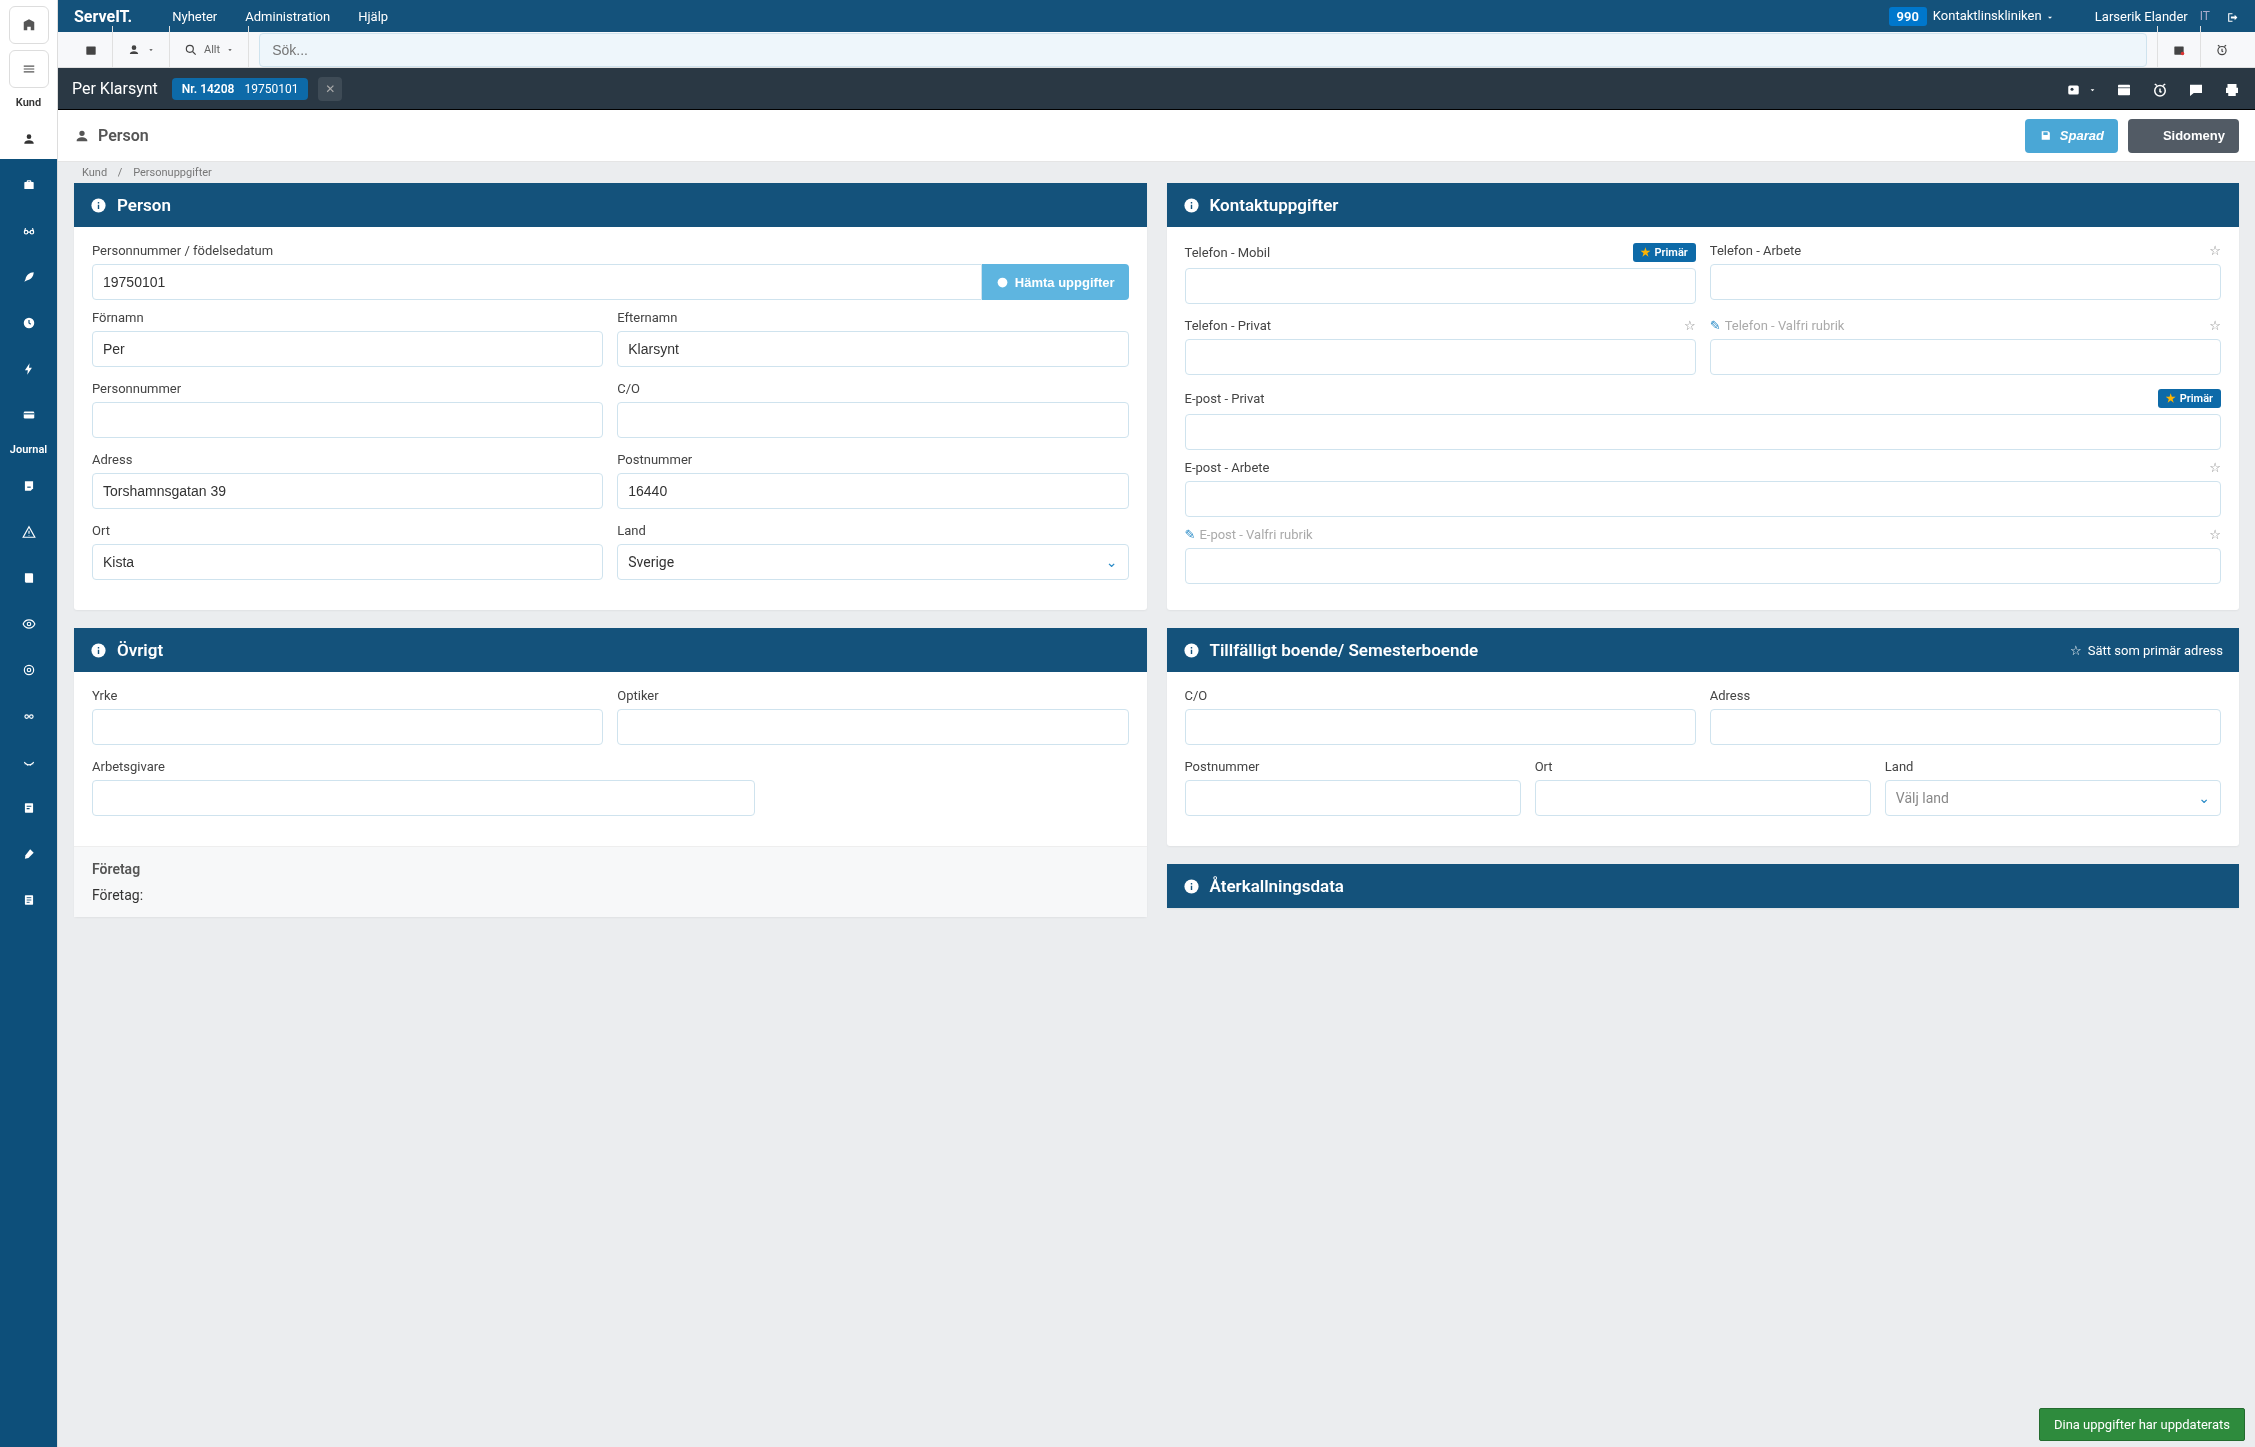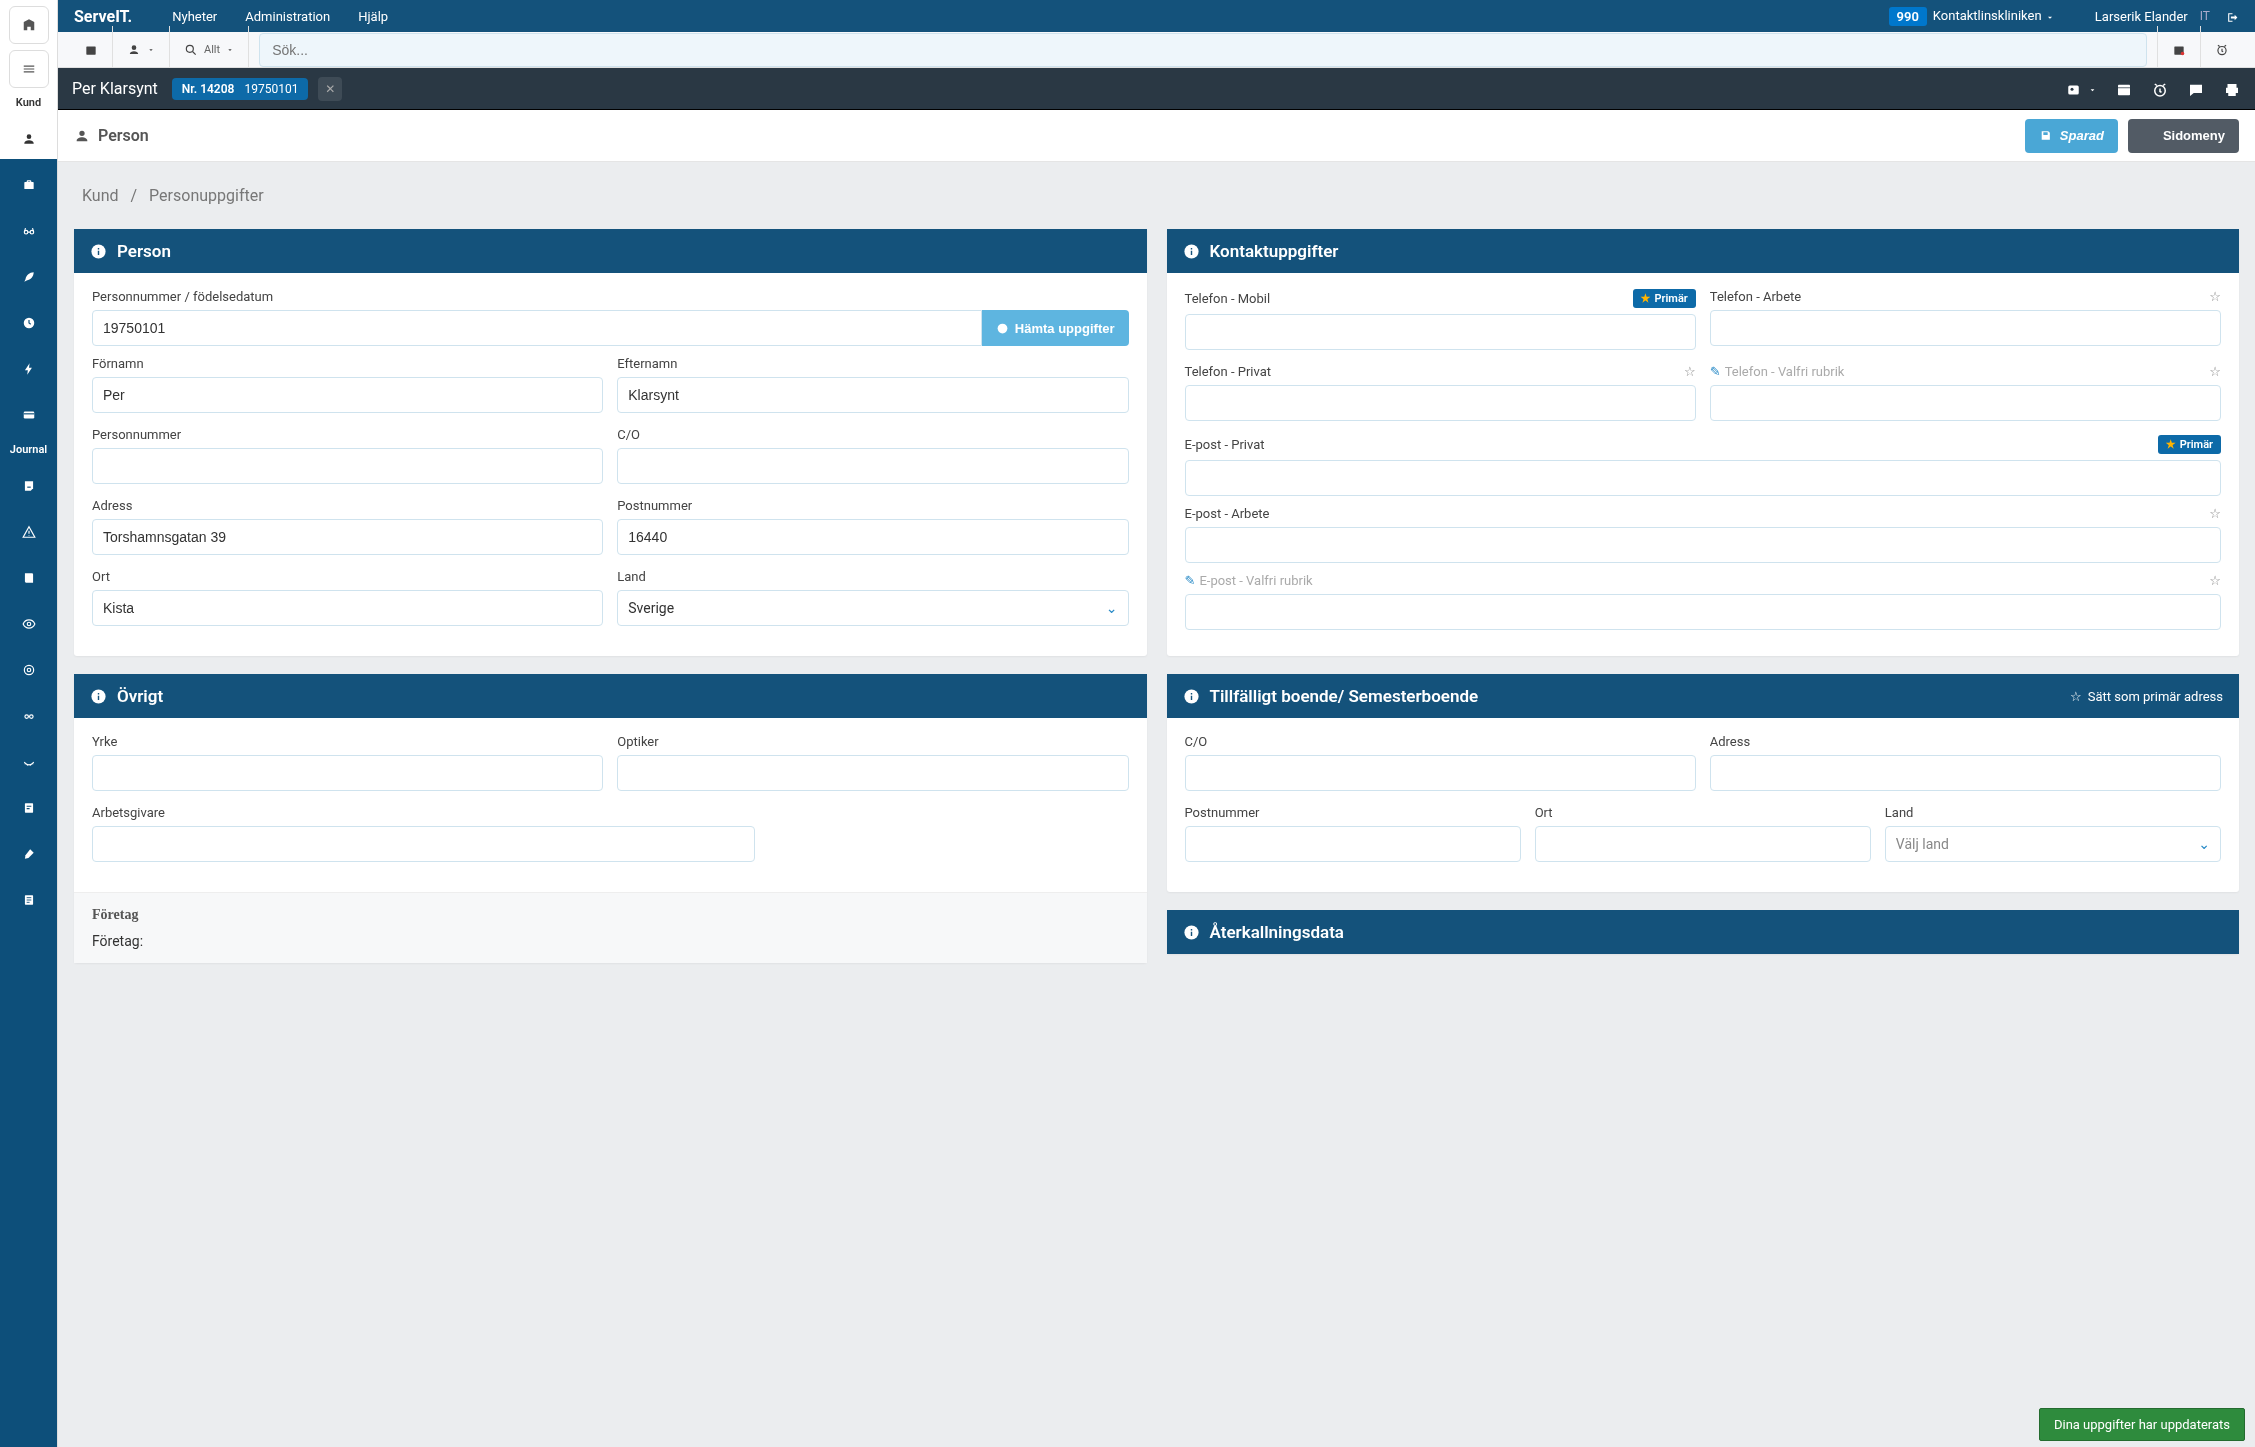--- a/index.html
+++ b/index.html
@@ -51,21 +51,21 @@
 
 .pagehead { background: #fff; height: 52px; display: flex; align-items: center; padding: 0 16px; border-bottom: 1px solid #e5e5e5; }
 .pagehead .ph-title { font-size: 16px; font-weight: 600; color: #555; display:flex; align-items:center; gap:8px; }
 .pagehead .spacer { flex: 1; }
 .btn { height: 34px; padding: 0 14px; border-radius: 4px; display: inline-flex; align-items: center; gap: 8px; font-size: 13px; font-weight: 600; cursor: pointer; border: none; }
 .btn-blue { background: #4aa7d6; color: #fff; font-style: italic; }
 .btn-dark { background: #525b65; color: #fff; margin-left: 10px; }
 
 
 .content { flex: 1; overflow: auto; background: #ebedef; padding: 0 16px 16px; }
-.breadcrumb { padding: 24px 4px; font-size: 16px; color: #777; }
+.breadcrumb { padding: 4px 4px; font-size: 11px; color: #777; }
 .breadcrumb span { margin: 0 4px; }
 
 .grid2 { display: grid; grid-template-columns: 1fr 1fr; gap: 20px; }
 .panel { background: #fff; border-radius: 3px; margin-bottom: 18px; box-shadow: 0 1px 2px rgba(0,0,0,0.05); }
 .panel-h { background: #14527b; color: #fff; padding: 12px 16px; font-size: 17px; font-weight: 600; display:flex; align-items:center; gap:10px; }
 .panel-h .h-right { margin-left: auto; font-size: 13px; font-weight: 400; cursor:pointer; display:flex; align-items:center; gap:6px; }
 .panel-b { padding: 16px 18px; }
 
 .form-row { display: flex; gap: 14px; margin-bottom: 4px; }
 .form-row > .fld { flex: 1; display: flex; flex-direction: column; }
@@ -80,21 +80,21 @@
 .select-like { display: flex; align-items: center; justify-content: space-between; cursor: pointer; }
 .select-like .chev { color: #2a8bc7; }
 
 .primbadge { background: #0d6aa8; color: #fff; font-size: 11px; font-weight: 600; padding: 3px 8px; border-radius: 3px; display:inline-flex; align-items:center; gap:4px; }
 .primbadge .star { color: #ffb400; }
 .star-outline { color: #888; }
 .pencil { color: #2a8bc7; margin-right: 4px; }
 .placeholder-label { color: #aaa; }
 
 .subsection { background: #f7f8f9; border-top: 1px solid #eee; padding: 14px 18px; }
-.subsection .sub-title { font-weight: 600; color: #555; margin-bottom: 10px; font-family: Liberation Serif, serif; }
+.subsection .sub-title { font-weight: 600; color: #555; margin-bottom: 10px; }
 
 .toast { position: fixed; bottom: 6px; right: 10px; background: #2e8b3d; color: #fff; padding: 8px 14px; font-size: 13px; border-radius: 2px; border:1px solid #246b2f; }
 
 svg { width: 1em; height: 1em; vertical-align: middle; }
 </style>
 </head>
 <body>
 
 <div class="app">
 

